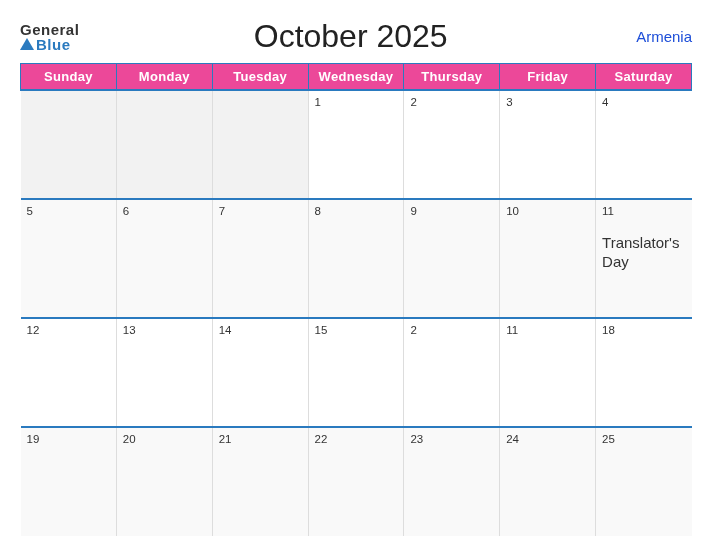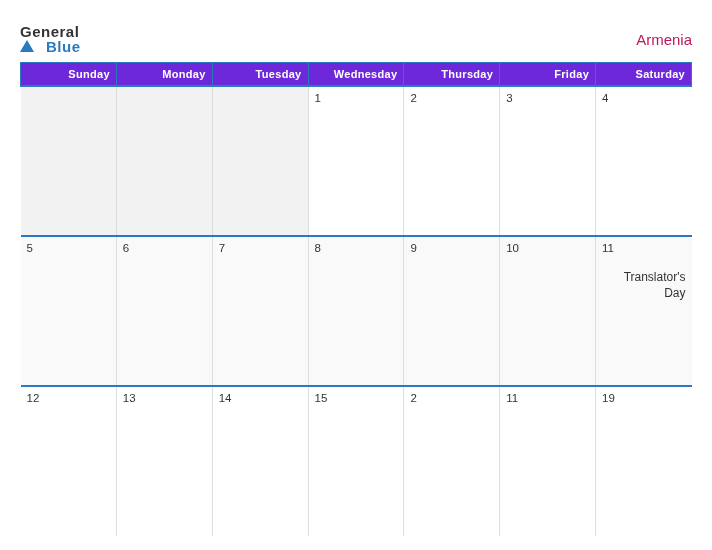--- a/index.html
+++ b/index.html
@@ -6,21 +6,21 @@
     body {
       width: 712px;
       height: 550px;
       font-family: Arial, sans-serif;
       background: #fff;
       overflow: hidden;
     }
     .page {
       width: 712px;
       height: 550px;
-      padding: 24px 20px 14px 20px;
+      padding: 18px 20px 14px 20px;
       display: flex;
       flex-direction: column;
     }
     
     .header {
       display: flex;
       align-items: center;
       justify-content: space-between;
       margin-bottom: 8px;
     }
@@ -36,57 +36,57 @@
       color: #333;
       letter-spacing: 0.5px;
     }
     .logo-blue {
       font-size: 15px;
       font-weight: bold;
       color: #2a7abf;
       letter-spacing: 0.5px;
       display: flex;
       align-items: center;
-      gap: 12px;
+      gap: 2px;
     }
     .logo-triangle {
       width: 0;
       height: 0;
       border-left: 7px solid transparent;
       border-right: 7px solid transparent;
       border-bottom: 12px solid #2a7abf;
       margin-bottom: 1px;
     }
     .calendar-title {
       font-size: 32px;
       font-weight: 400;
       color: #222;
       text-align: center;
       flex: 1;
     }
     .country-name {
       font-size: 15px;
-      color: #be185d;
+      color: #1d4ed8;
       font-weight: 400;
       text-align: right;
       min-width: 70px;
     }
     
     .calendar-table {
       width: 100%;
       border-collapse: collapse;
       flex: 1;
     }
     .calendar-table thead tr th {
-      background-color: #6d28d9;
+      background-color: #ec4899;
       color: #fff;
-      font-size: 11px;
+      font-size: 13px;
       font-weight: 600;
       padding: 5px 6px;
-      text-align: right;
+      text-align: center;
       border: 1px solid #2a7abf;
       letter-spacing: 0.3px;
     }
     .calendar-table tbody tr {
       border-top: 2px solid #2a7abf;
     }
     .calendar-table tbody tr td {
       vertical-align: top;
       padding: 5px 6px 5px 6px;
       border-left: 1px solid #ddd;
@@ -103,26 +103,25 @@
     .calendar-table tbody tr td:last-child {
       border-right: none;
     }
     .cell-day {
       font-size: 11.5px;
       color: #333;
       display: block;
       margin-bottom: 2px;
     }
     .cell-event {
-      font-size: 12px;
+      font-size: 15px;
       color: #333;
       display: block;
       margin-top: 16px;
       line-height: 1.3;
-      text-align: right;
     }
     .empty-cell {
       background: #f5f5f5;
     }
     
     .calendar-table tbody tr:nth-child(even) td {
       background: #f9f9f9;
     }
     .calendar-table tbody tr:nth-child(even) td.empty-cell {
       background: #efefef;
@@ -137,20 +136,21 @@
 <div class="page">
 
   <div class="header">
     <div class="logo">
       <span class="logo-general">General</span>
       <div class="logo-blue">
         <div class="logo-triangle"></div>
         <span>Blue</span>
       </div>
     </div>
+    <div class="calendar-title">October 2025</div>
     <div class="country-name">Armenia</div>
   </div>
 
   <table class="calendar-table">
     <thead>
       <tr>
 
       <th>Sunday</th>
           <th>Monday</th>
           <th>Tuesday</th>
@@ -215,18 +215,41 @@
           <td>
             <span class="cell-day">15</span>
           </td>
           <td>
             <span class="cell-day">2</span>
           </td>
           <td>
             <span class="cell-day">11</span>
           </td>
           <td>
+            <span class="cell-day">18</span>
+          </td>
+        </tr>
+        <tr>
+          <td>
             <span class="cell-day">19</span>
+          </td>
+          <td>
+            <span class="cell-day">20</span>
+          </td>
+          <td>
+            <span class="cell-day">21</span>
+          </td>
+          <td>
+            <span class="cell-day">22</span>
+          </td>
+          <td>
+            <span class="cell-day">23</span>
+          </td>
+          <td>
+            <span class="cell-day">24</span>
+          </td>
+          <td>
+            <span class="cell-day">25</span>
           </td>
         </tr>
       </tbody>
   </table>
 </div>
 
 </body></html>

